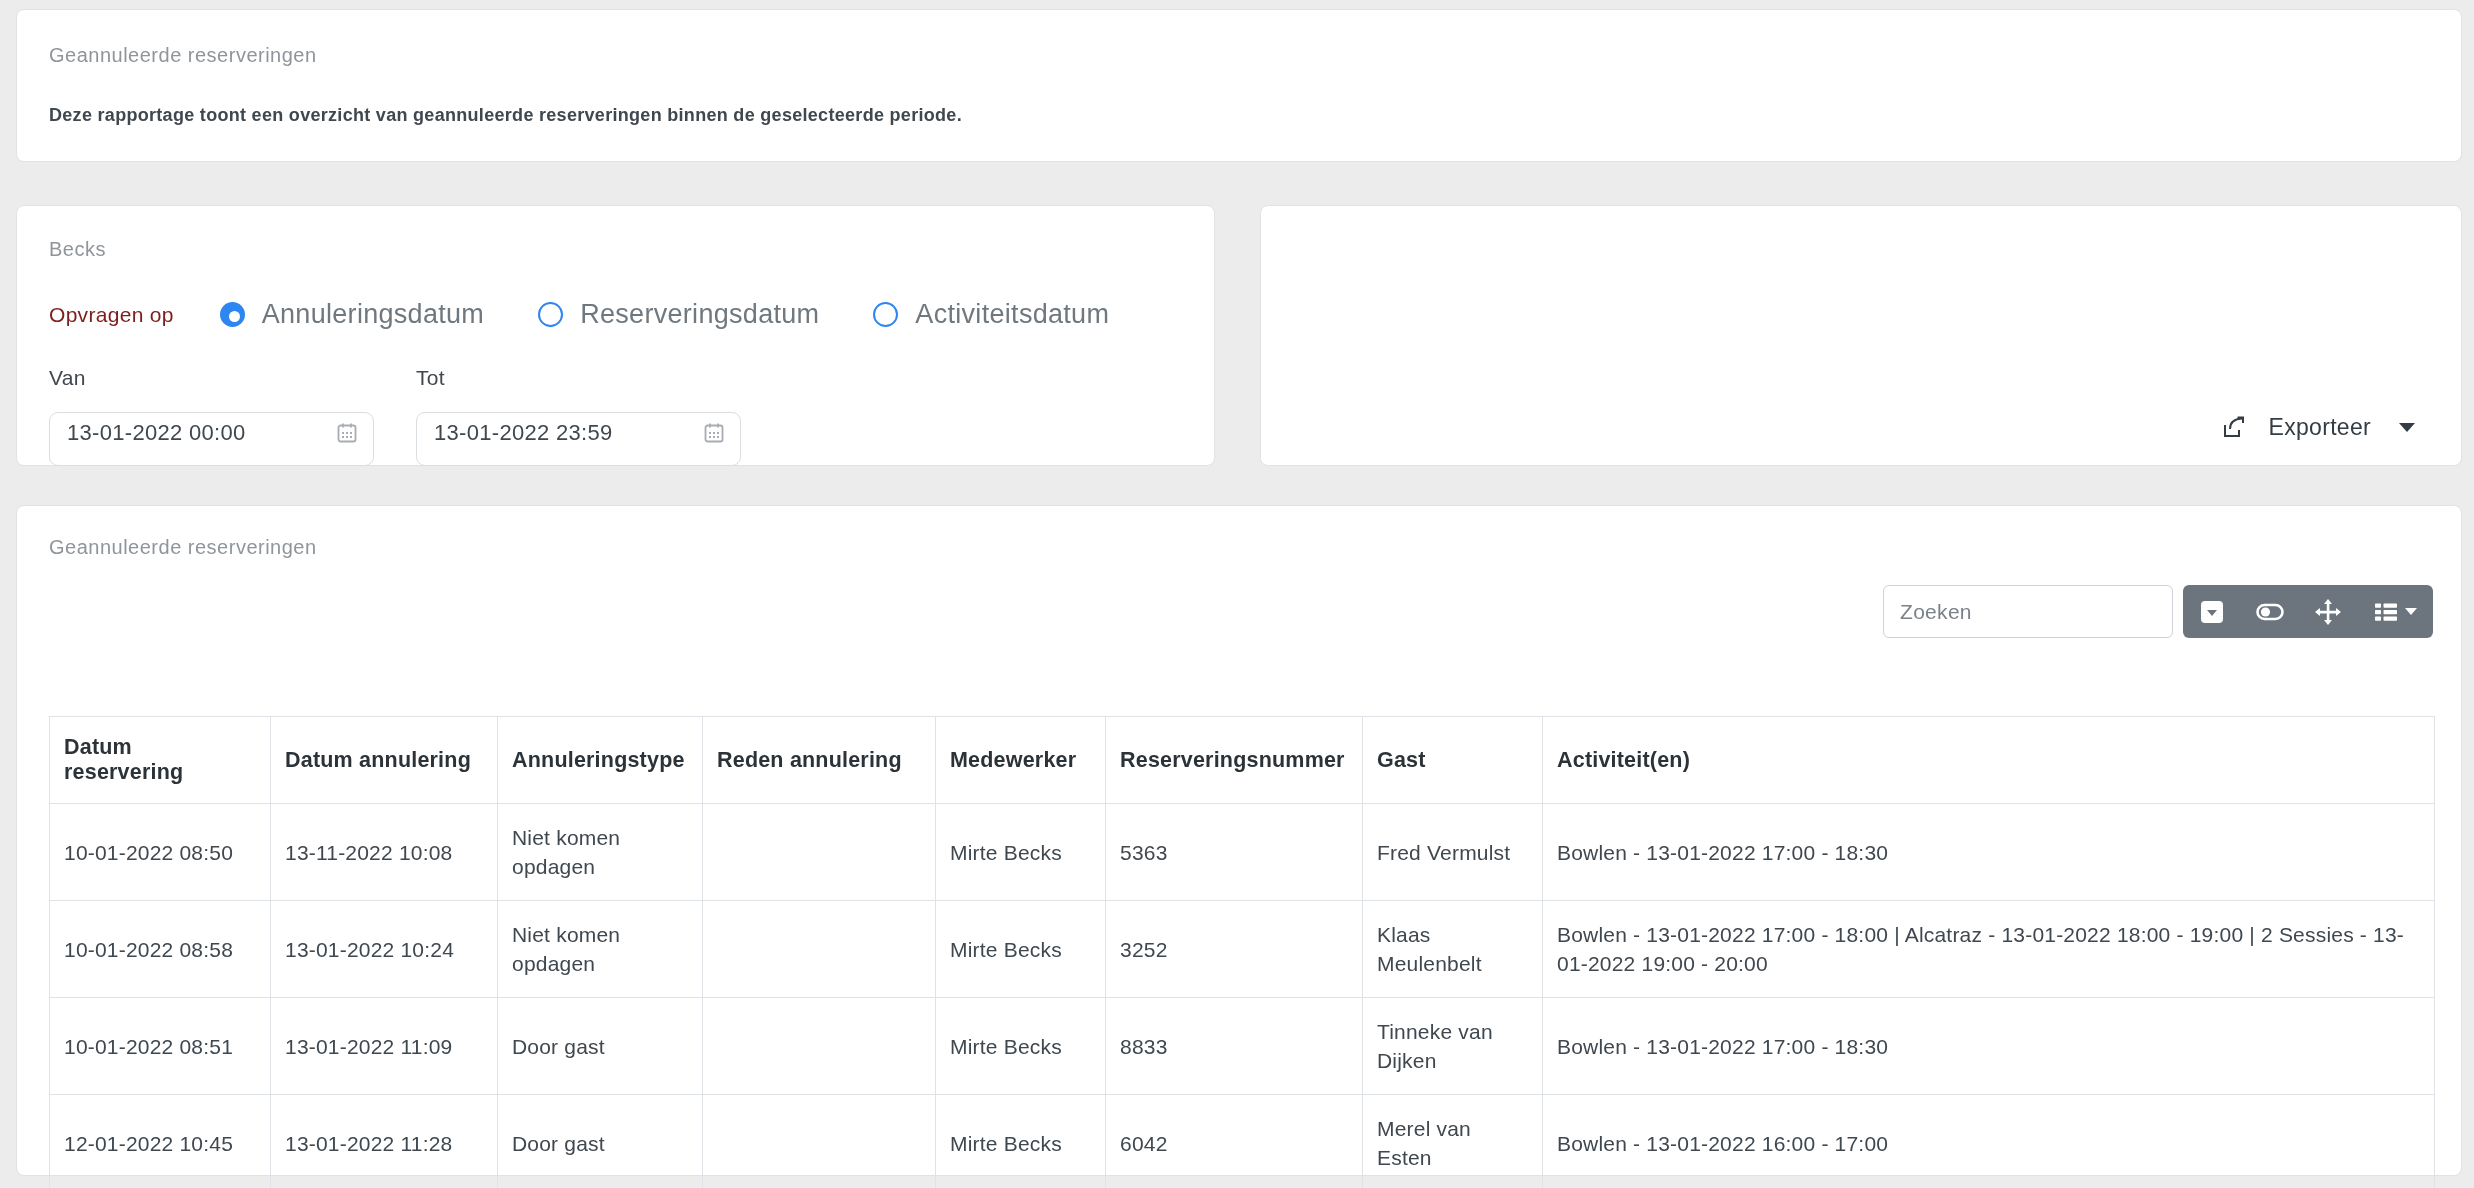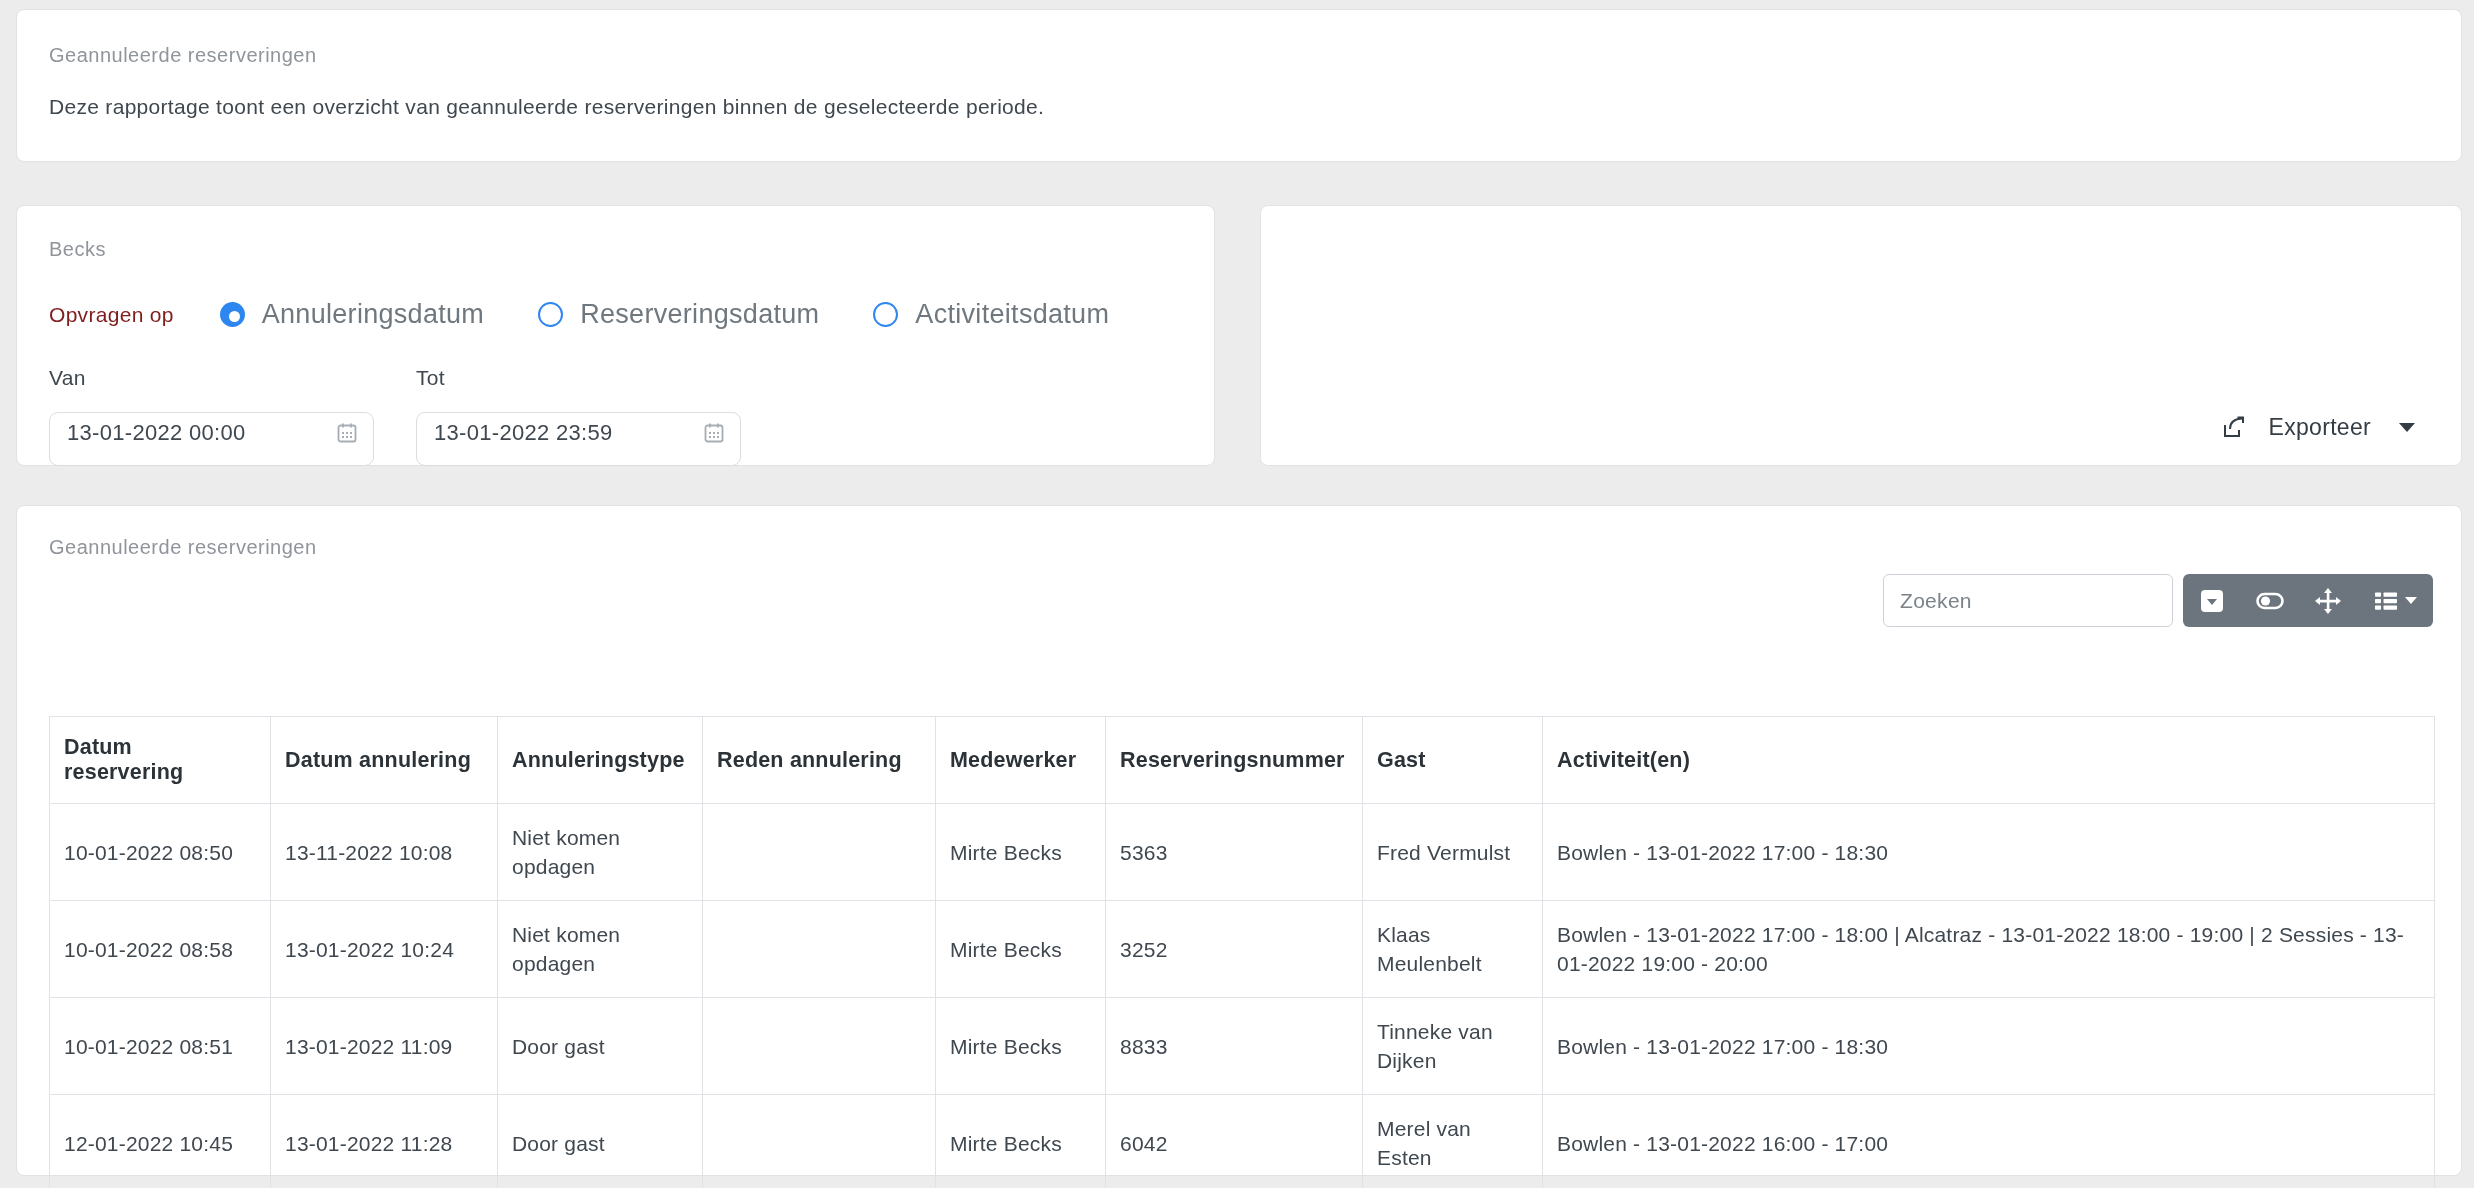--- a/index.html
+++ b/index.html
@@ -18,21 +18,21 @@
     border-radius:8px;
   }
   .card-title {
     font-size:20px;
     color:#8f959b;
     letter-spacing:.5px;
   }
 
   
   #header-card { left:16px; top:9px; width:2446px; height:153px; padding:34px 32px; }
-  #header-card .card-desc { margin-top:28px; font-size:21px; color:#3f474f; letter-spacing:.3px; }
+  #header-card .card-desc { margin-top:38px; font-size:18px; color:#3f474f; letter-spacing:.3px;font-weight:bold; }
 
   
   #filter-card { left:16px; top:205px; width:1199px; height:261px; padding:32px 32px; }
   .radio-row { margin-top:38px; display:flex; align-items:center; }
   .radio-row .query-label { font-size:21px; color:#7f1d1d; margin-right:46px; letter-spacing:.3px; }
   .radio-option { display:flex; align-items:center; margin-right:54px; cursor:pointer; }
   .radio-dot {
     width:25px; height:25px; border-radius:50%;
     border:2.5px solid #2e86f0; background:#fff;
     display:inline-block; position:relative; flex:0 0 auto;
@@ -69,21 +69,21 @@
   }
   .caret-down {
     width:0; height:0; display:inline-block;
     border-left:8px solid transparent; border-right:8px solid transparent;
     border-top:9px solid #343c44; margin-left:6px;
   }
 
   
   #table-card { left:16px; top:505px; width:2446px; height:671px; padding:30px 28px 0 32px; }
   .table-controls {
-    position:absolute; right:28px; top:68px;
+    position:absolute; right:28px; top:79px;
     display:flex; align-items:center; gap:10px;
   }
   .search-input {
     width:290px; height:53px;
     border:1.5px solid #ccd2d8; border-radius:6px;
     font-family:"Liberation Sans", sans-serif;
     font-size:21px; color:#3f474f; padding:0 16px; outline:none;
   }
   .search-input::placeholder { color:#7a828a; letter-spacing:.3px; }
   .btn-group {

